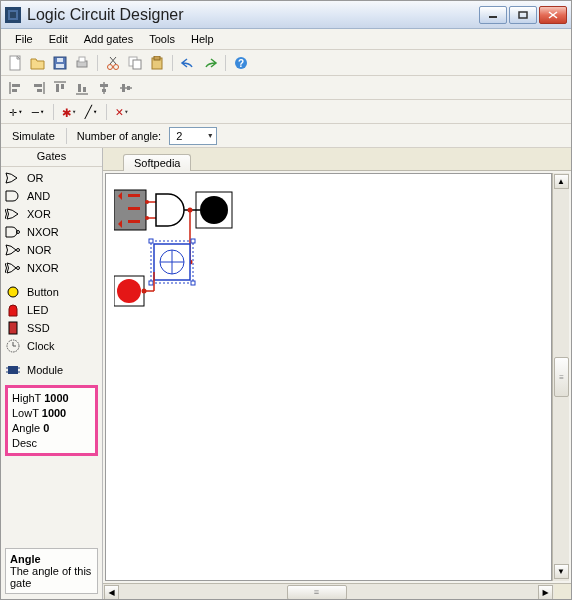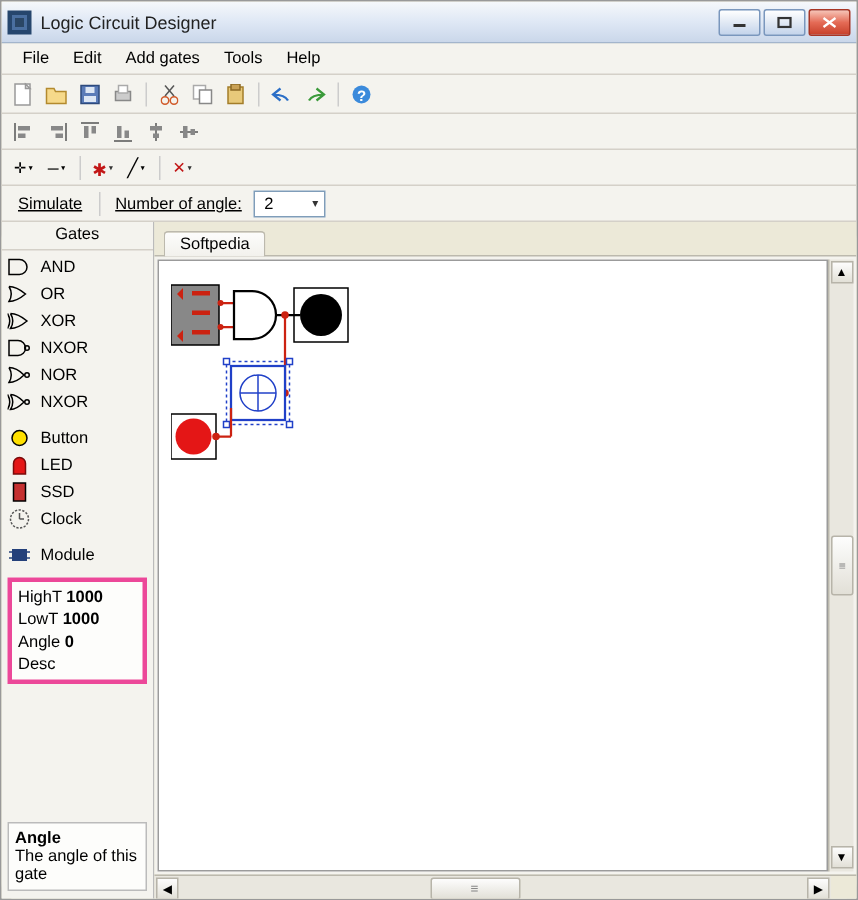--- a/index.html
+++ b/index.html
@@ -20,21 +20,21 @@
     display: flex;
     align-items: center;
     padding: 0 4px;
   }
   .titlebar .app-icon {
     width: 16px; height: 16px;
     background: #26466d;
     margin-right: 6px;
     display: inline-flex; align-items: center; justify-content: center;
   }
-  .titlebar .title-text { font-size: 12px; color: #222; }
+  .titlebar .title-text { font-size: 16px; color: #222; }
   .win-controls { margin-left: auto; display: flex; gap: 2px; }
   .win-btn {
     width: 28px; height: 18px;
     border: 1px solid #7a97bd;
     background: linear-gradient(#fff, #e1e9f4 50%, #c4d4eb);
     border-radius: 2px;
     display: flex; align-items: center; justify-content: center;
     font-size: 10px;
     cursor: pointer;
   }
@@ -61,21 +61,21 @@
     border-bottom: 1px solid #d4d0c8;
   }
   .tb-icon {
     width: 18px; height: 18px;
     display: inline-flex; align-items: center; justify-content: center;
     cursor: pointer;
     border-radius: 2px;
   }
   .tb-sep { width: 1px; height: 16px; background: #ccc; margin: 0 2px; }
   .toolbar-wire-icons span { font-family: monospace; font-size: 12px; }
-  .label-text { padding: 0 4px; text-decoration: underline; }
+  .label-text { padding: 0 4px; }
   .dropdown {
     border: 1px solid #7f9db9;
     background: #fff;
     height: 18px;
     display: flex; align-items: center;
     padding: 0 4px 0 6px;
     font-size: 11px;
     min-width: 48px;
     justify-content: space-between;
     cursor: pointer;
@@ -126,21 +126,21 @@
   .explain-box .title { font-weight: bold; }
   .canvas-wrap {
     position: relative;
     flex: 1;
     background: #ece9d8;
     display: flex;
     flex-direction: column;
   }
   .tab-strip {
     display: flex; align-items: flex-end;
-    height: 22px; padding-left: 6px;
+    height: 22px; padding-left: 20px;
     background: #ece9d8;
   }
   .tab {
     background: linear-gradient(#fcfcfb, #f2f1ec);
     border: 1px solid #bcb9ad;
     border-bottom: none;
     border-radius: 3px 3px 0 0;
     padding: 2px 10px;
     font-size: 11px;
     position: relative; top: 1px;
@@ -373,32 +373,32 @@
 
 <div class="main-area">
 
   <div class="side-panel">
     <div class="side-heading">Gates</div>
     <div class="gates-list">
 
       <div class="gate-item">
           <span class="gate-icon">
             <svg width="16" height="12">
+              <path d="M1 1 Q6 1 12 6 Q6 11 1 11 Q4 6 1 1" fill="none" stroke="#000"></path>
+            </svg>
+          </span>
+          <span>OR</span>
+        </div>
+      <div class="gate-item">
+          <span class="gate-icon">
+            <svg width="16" height="12">
               <path d="M1 1 H8 A5 5 0 0 1 8 11 H1 Z" fill="none" stroke="#000"></path>
             </svg>
           </span>
           <span>AND</span>
-        </div>
-      <div class="gate-item">
-          <span class="gate-icon">
-            <svg width="16" height="12">
-              <path d="M1 1 Q6 1 12 6 Q6 11 1 11 Q4 6 1 1" fill="none" stroke="#000"></path>
-            </svg>
-          </span>
-          <span>OR</span>
         </div>
       <div class="gate-item">
           <span class="gate-icon">
             <svg width="16" height="12">
               <path d="M0 1 Q3 6 0 11" fill="none" stroke="#000"></path>
               <path d="M2 1 Q7 1 13 6 Q7 11 2 11 Q5 6 2 1" fill="none" stroke="#000"></path>
             </svg>
           </span>
           <span>XOR</span>
         </div>

